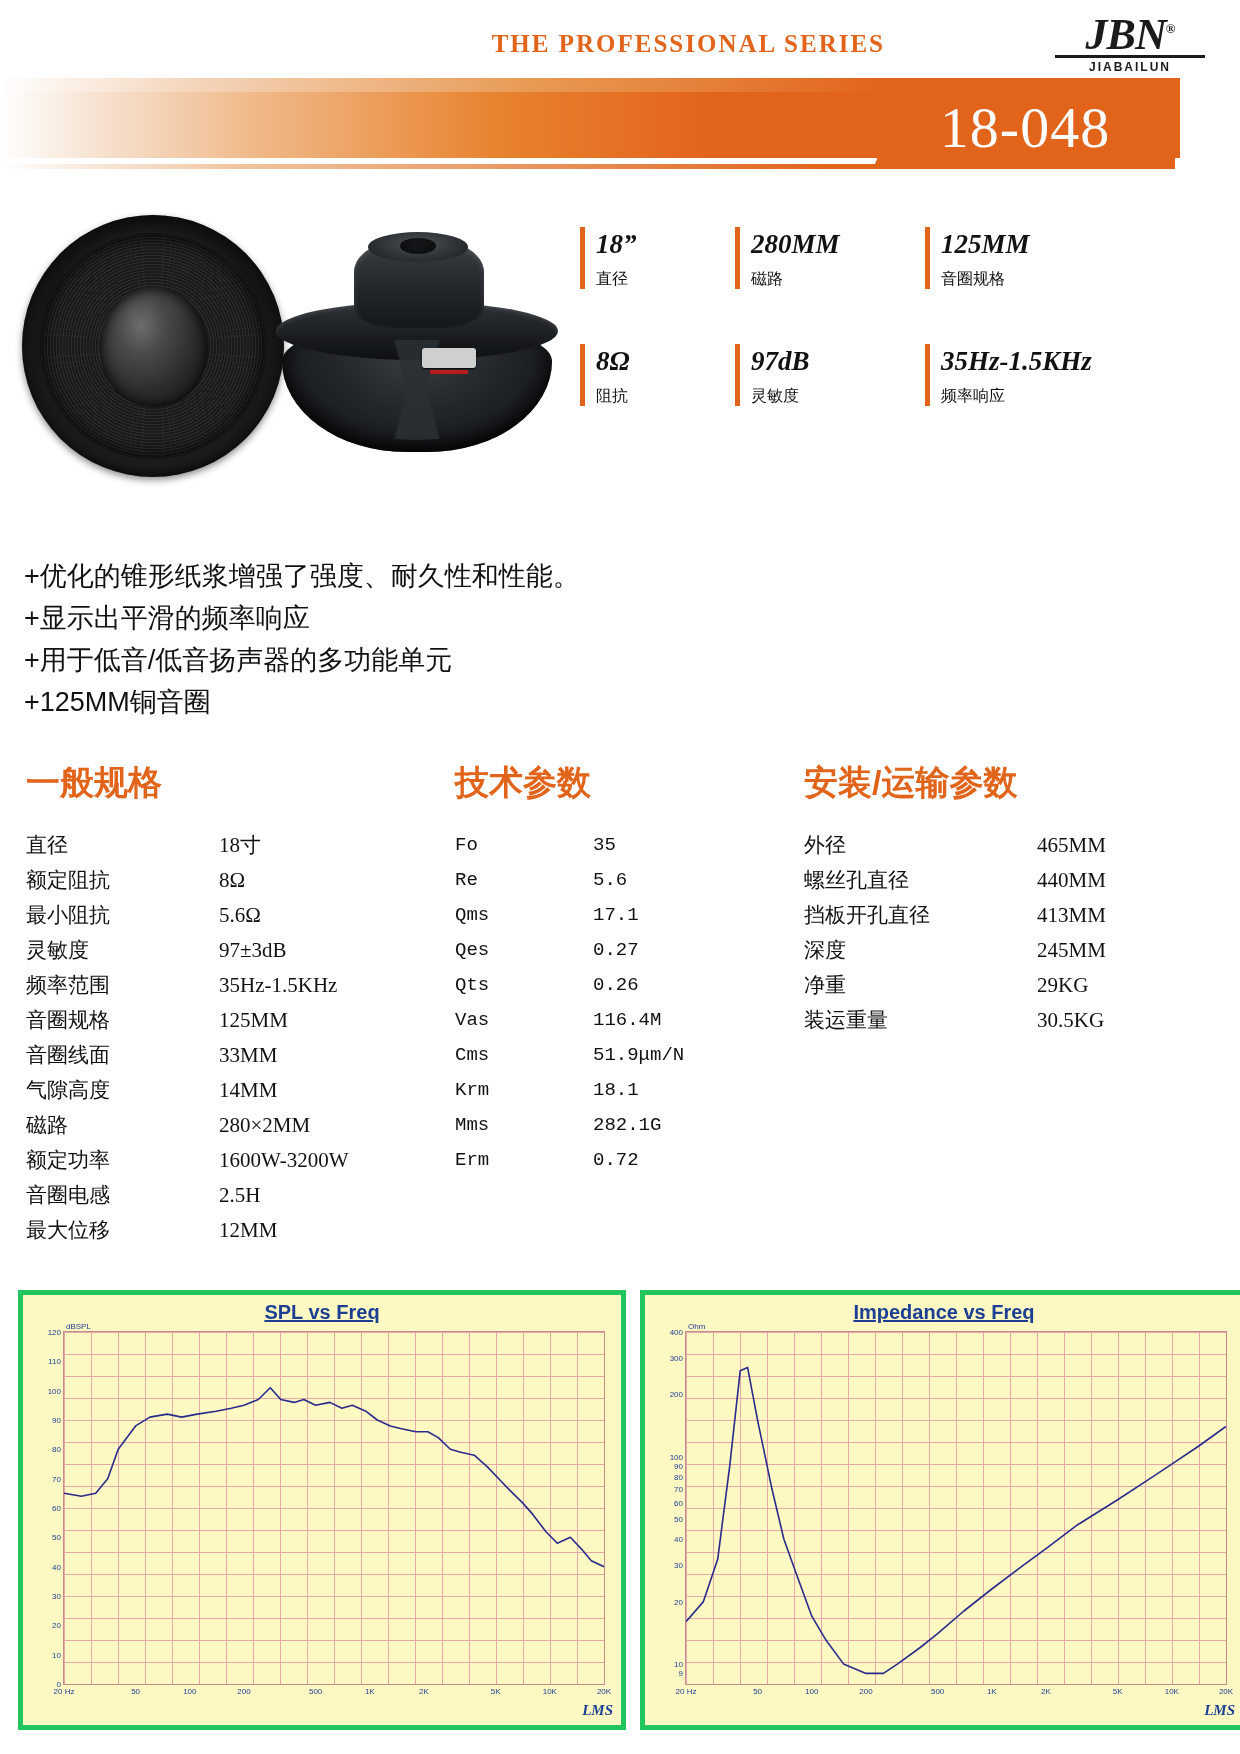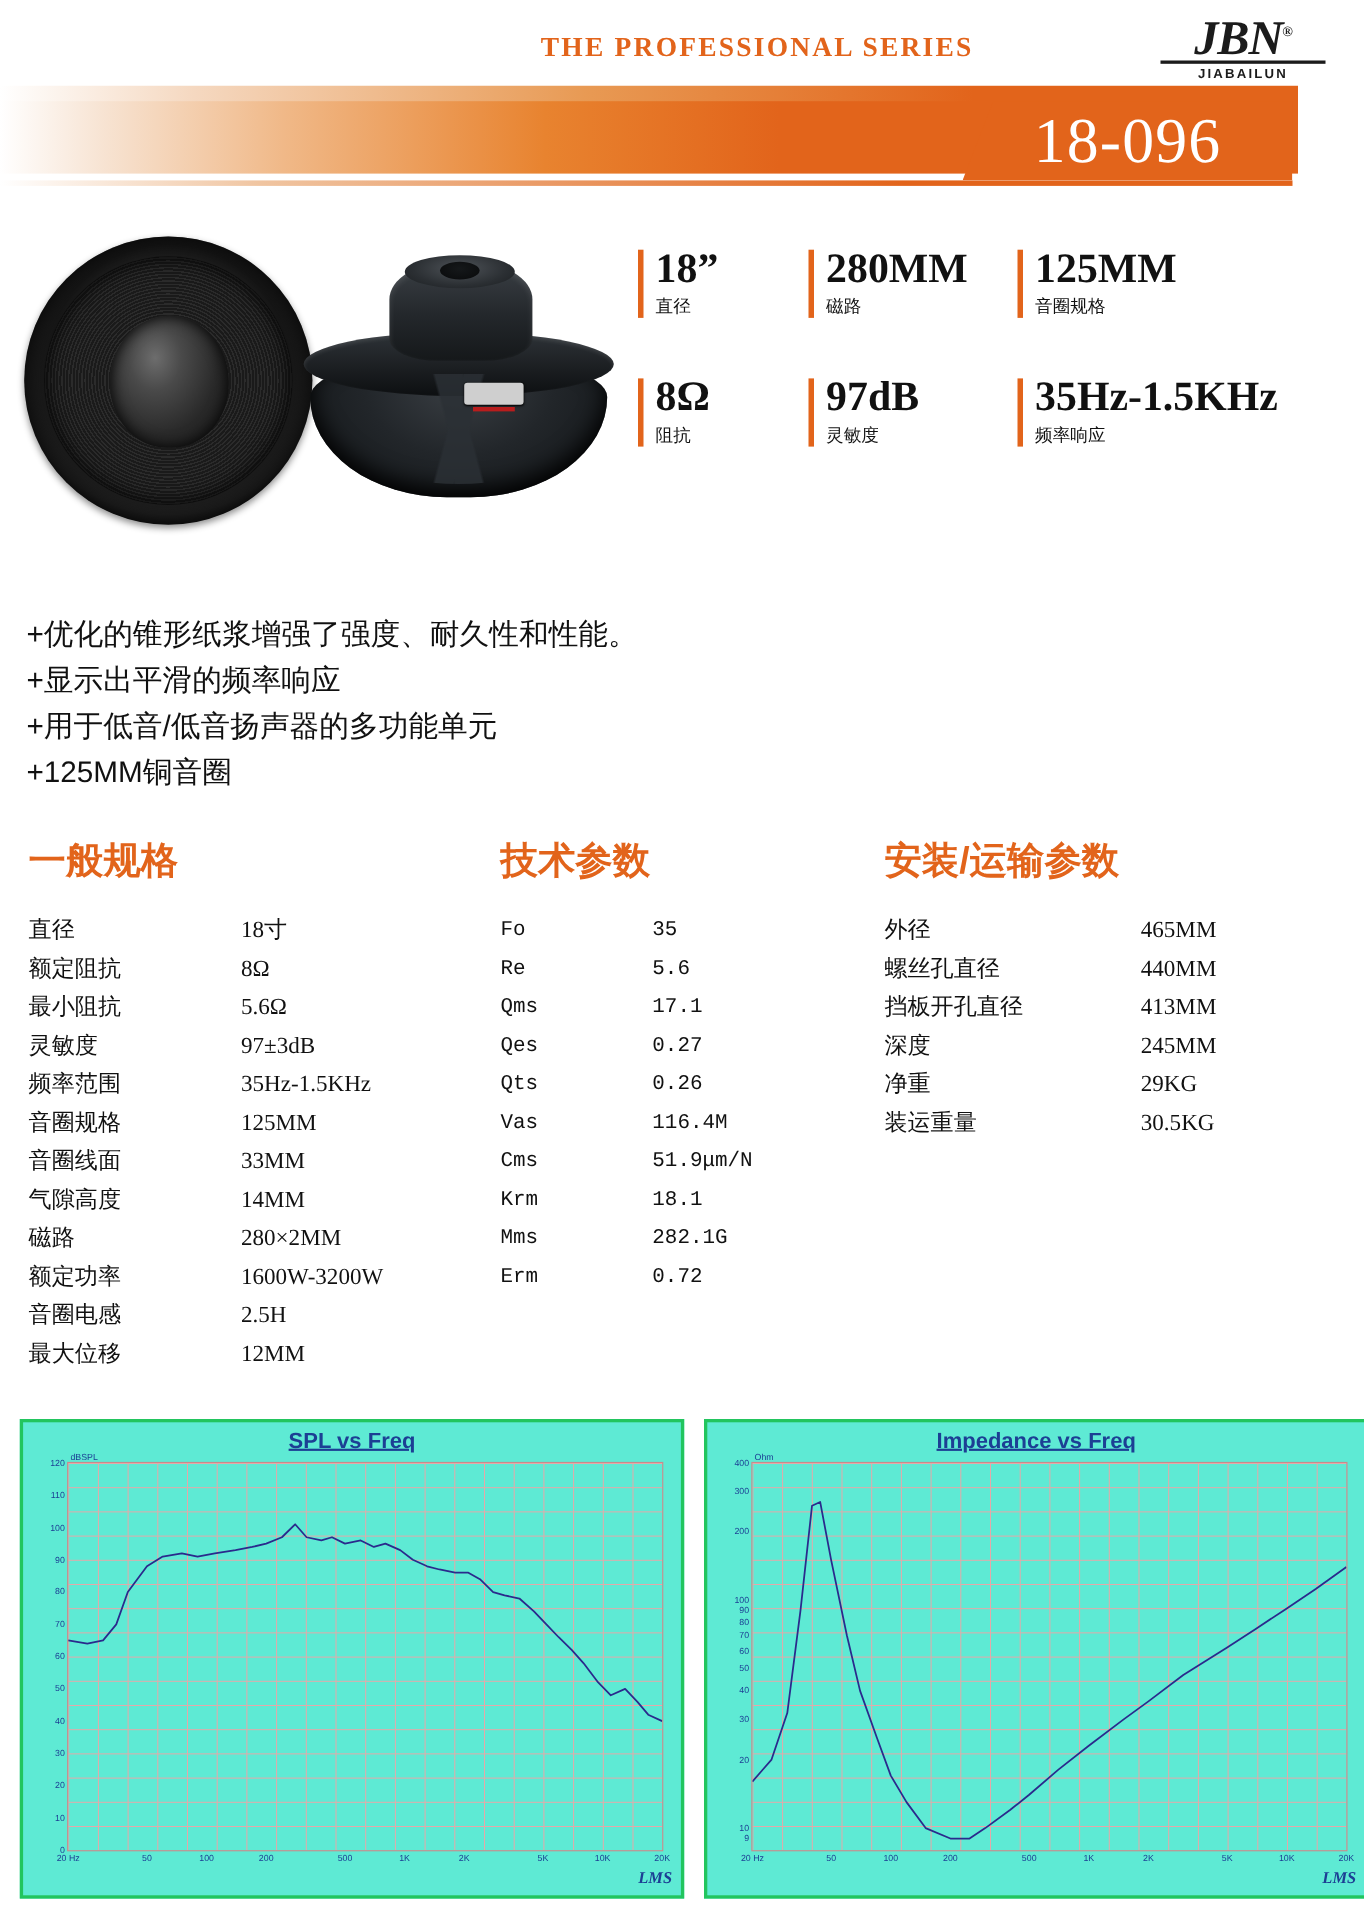--- a/index.html
+++ b/index.html
@@ -247,24 +247,25 @@
   .spec-cell::before {
     content: "";
     position: absolute;
     left: 0; top: 4px;
     width: 5px; height: 62px;
     background: #E2641B;
   }
   .spec-val {
     font-family: "Liberation Serif", serif;
     font-weight: bold;
-    font-size: 38px;
+    font-size: 27px;
     line-height: 42px;
     color: #111;
     white-space: nowrap;
+    font-style: italic;
   }
   .spec-lbl {
     font-family: "Liberation Sans", sans-serif;
     font-size: 16px;
     color: #111;
     margin-top: 4px;
     white-space: nowrap;
   }
 
   
@@ -322,22 +323,22 @@
     position: absolute;
     left: 0; top: 1290px;
     width: 1240px;
     height: 460px;
   }
   .chart-box {
     position: absolute;
     top: 0;
     width: 598px;
     height: 430px;
-    background: #5eead4;
-    border: 3px solid #22c55e;
+    background: #fef9c3;
+    border: 5px solid #22c55e;
   }
   .chart-left { left: 18px; }
   .chart-right { left: 640px; }
   .chart-title {
     text-align: center;
     font-family: "Liberation Sans", sans-serif;
     font-weight: bold;
     font-size: 20px;
     color: #1c3f94;
     padding-top: 6px;
@@ -402,21 +403,21 @@
   <div class="brand">
     <div class="brand-logo"><span>JBN</span><span class="reg">®</span></div>
     <div class="brand-underline"></div>
     <div class="brand-sub">JIABAILUN</div>
   </div>
 
   <div class="band">
     <div class="band-grad"></div>
     <div class="band-stripe-top"></div>
     <div class="band-block"></div>
-    <div class="model-number">18-096</div>
+    <div class="model-number">18-048</div>
     <div class="band-stripe-bottom"></div>
   </div>
 </div>
 
 <div class="product-area">
   <div class="speaker-img spk-front"></div>
   <div class="speaker-img spk-side">
     <div class="basket"></div>
     <div class="rim"></div>
     <div class="spokes"></div>

